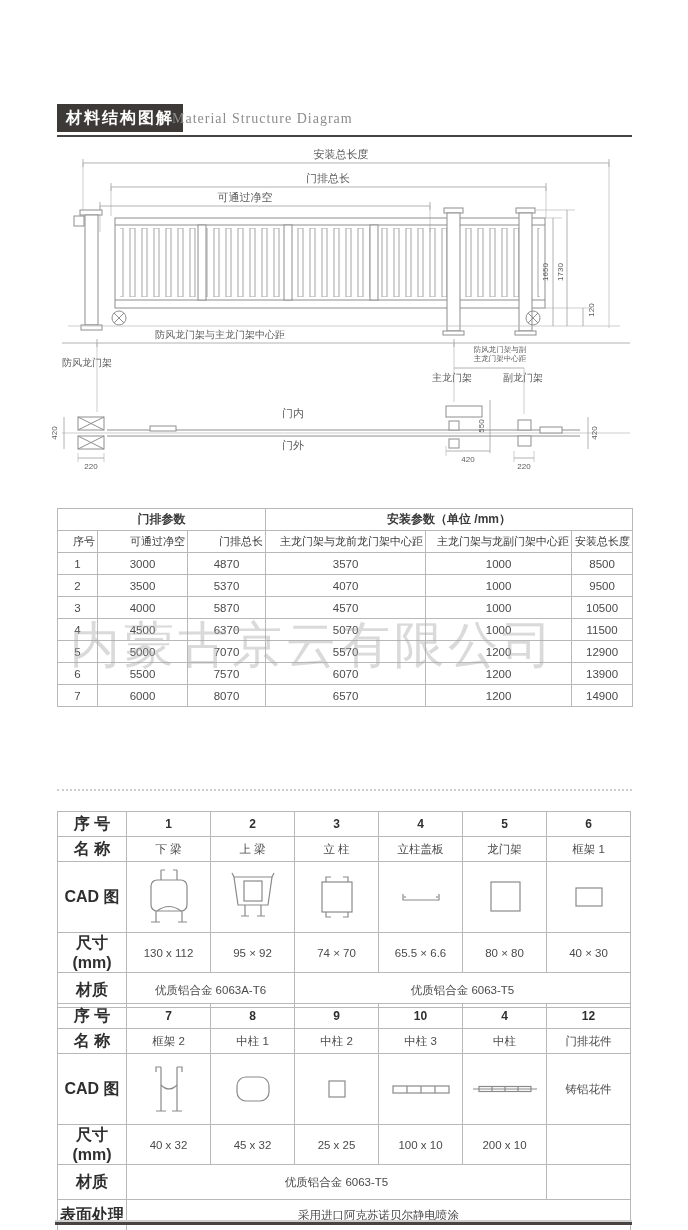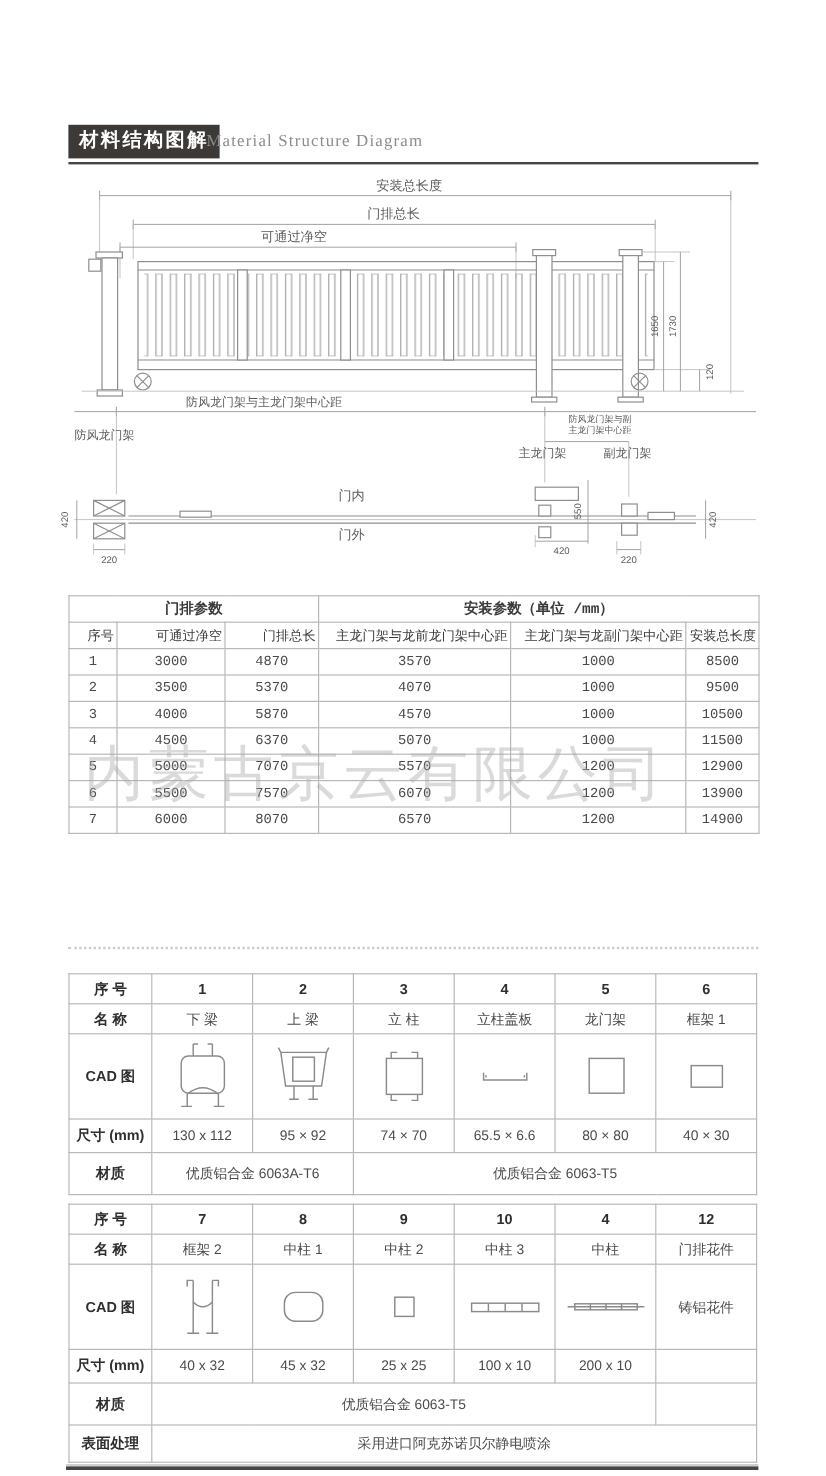--- a/index.html
+++ b/index.html
@@ -16,43 +16,43 @@
   
   .diagram{position:absolute;left:0;top:92px;width:688px;height:345px;}
   .dia-ln{stroke:#9f9f9f;stroke-width:0.8;fill:none;}
   .dia-ext{stroke:#b9b9b9;stroke-width:0.7;fill:none;}
   .dia-gate{stroke:#8e8e8e;stroke-width:1;fill:none;}
   .dia-solid{stroke:#8e8e8e;stroke-width:1;fill:#fff;}
   .dia-t{fill:#5c5c5c;font-family:"Liberation Sans",sans-serif;}
   .f11{font-size:11px;} .f10{font-size:10px;} .f8{font-size:8px;} .f7{font-size:7.5px;}
 
   
-  table.t1{position:absolute;left:57px;top:448px;width:575px;border-collapse:collapse;
-    font-size:11.5px;color:#4a4a4a;table-layout:fixed;font-family:Liberation Mono, monospace;}
+  table.t1{position:absolute;left:57px;top:460px;width:575px;border-collapse:collapse;
+    font-size:11.5px;color:#4a4a4a;table-layout:fixed;}
   .t1 td{border:1px solid #b8b8b8;text-align:center;height:21px;padding:0 2px;}
   .t1 .grp{font-weight:bold;color:#3a3a3a;font-size:12px;}
   .t1 .colh{color:#3a3a3a;font-size:11px;text-align:right;}
 
   .watermark{position:absolute;left:70px;top:564px;width:560px;white-space:nowrap;
     font-size:50px;letter-spacing:4px;color:#a8a8a8;opacity:0.42;font-weight:500;
     pointer-events:none;z-index:5;}
 
   
   .tips{position:absolute;left:57px;top:652px;display:flex;font-size:14.5px;color:#4a4a4a;}
   .tips-label{font-weight:bold;color:#2f2f2f;font-size:15.5px;white-space:nowrap;line-height:24px;}
   .tips-items div{line-height:24px;}
 
   .sep-dotted{position:absolute;left:57px;top:741px;width:575px;height:0;
     border-top:2px dotted #cdcdcd;}
 
   
   table.comp{position:absolute;left:57px;width:573px;border-collapse:collapse;
     font-size:11.5px;color:#4a4a4a;text-align:center;table-layout:fixed;}
   .comp td{border:1px solid #b8b8b8;padding:0 2px;}
-  .comp .lbl{font-weight:bold;color:#2f2f2f;font-size:12px;}
+  .comp .lbl{font-weight:bold;color:#2f2f2f;font-size:16px;}
   .comp .idx{font-weight:bold;color:#2f2f2f;font-size:12px;}
   .comp .r-idx td{height:24px;} .comp .r-name td{height:24px;}
   .comp .r-cad td{height:70px;} .comp .r-size td{height:27px;text-align:center;}
   .comp .r-mat td{height:34px;} .comp .r-surf td{height:30px;}
   .comp-a{top:763px;} .comp-b{top:955px;}
   .cad{display:block;margin:0 auto;}
   .cad path,.cad rect,.cad line,.cad circle{stroke:#8a8a8a;stroke-width:1.2;fill:none;}
 
   
   .bottom-rule{position:absolute;left:55px;top:1172px;width:577px;}

